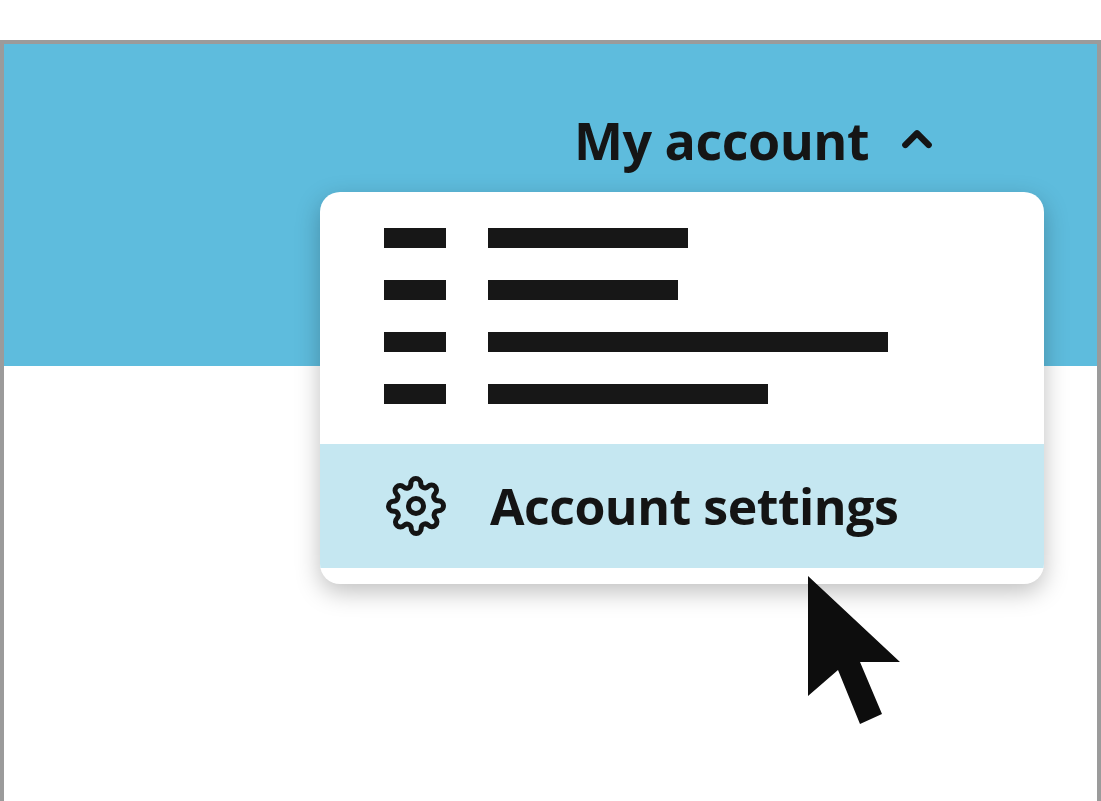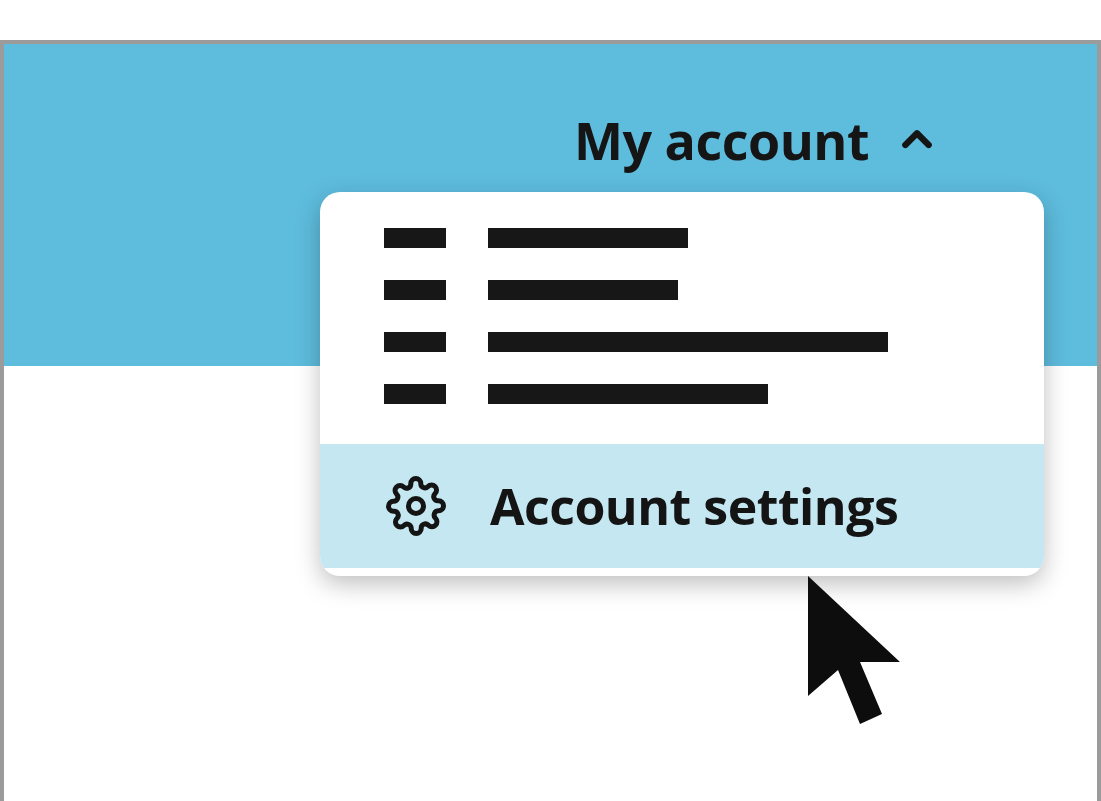--- a/index.html
+++ b/index.html
@@ -44,21 +44,21 @@
   .dropdown {
     position: absolute;
     top: 148px;
     left: 316px;
     width: 724px;
     background: #ffffff;
     border-radius: 20px;
     box-shadow: 0 8px 24px rgba(0,0,0,0.25);
     overflow: hidden;
     padding-top: 28px;
-    padding-bottom: 8px;
+    padding-bottom: 16px;
   }
   .placeholder-block {
     padding: 8px 64px 30px 64px;
   }
   .ph-row {
     display: flex;
     align-items: center;
     gap: 42px;
     margin-bottom: 32px;
   }

